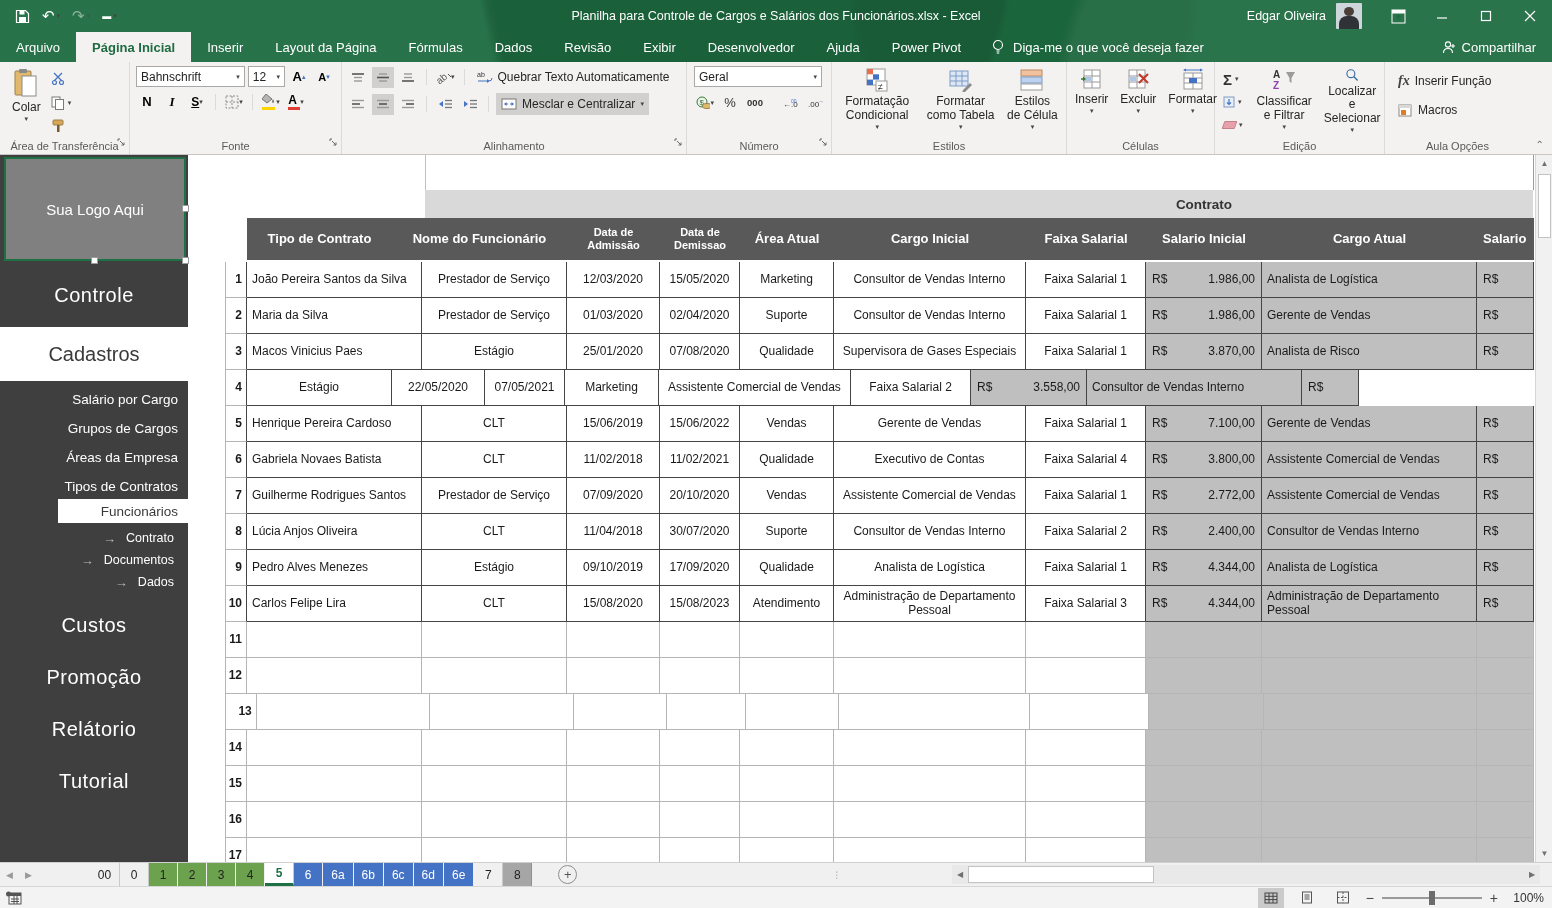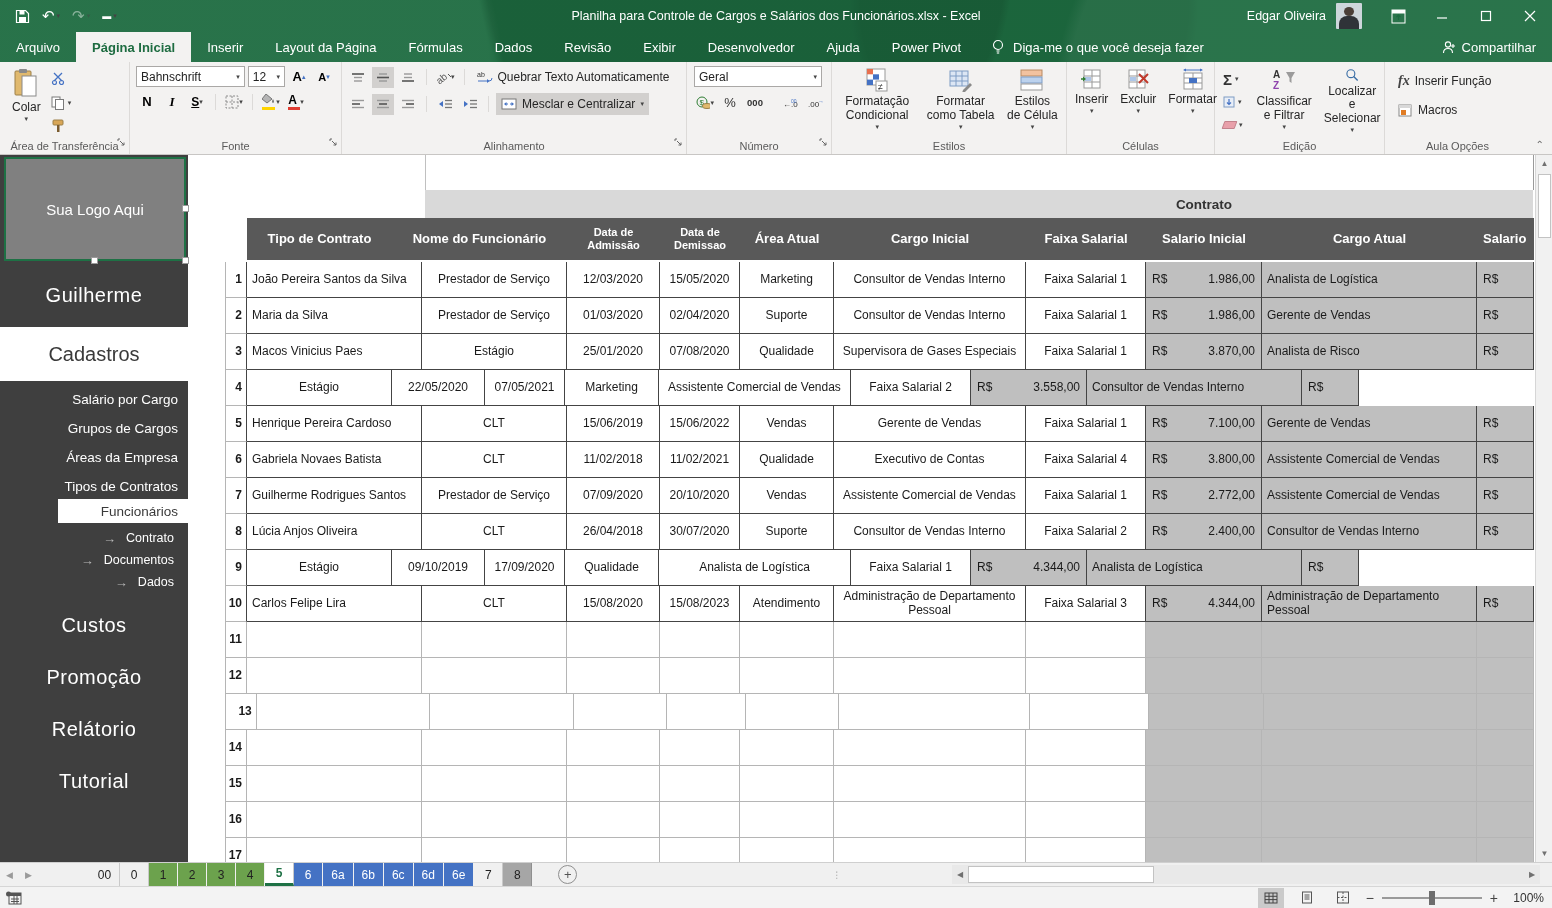--- a/index.html
+++ b/index.html
@@ -604,21 +604,21 @@
 <div class="sheet">
   <div class="sidebar">
     <div class="logo-box">
       <span>Sua Logo Aqui</span>
       <span class="handle" style="right:-5px; bottom:-5px"></span>
       <span class="handle" style="left:50%; bottom:-5px; margin-left:-4px"></span>
       <span class="handle" style="right:-5px; top:50%; margin-top:-4px"></span>
     </div>
     <div id="side-items">
         <div class="side-item side-big" style="top: 108px; height: 64px;">
-          <span>Guilherme</span>
+          <span>Controle</span>
         </div>
         <div class="side-item side-biglight" style="top: 172px; height: 54px;">
           <span>Cadastros</span>
         </div>
         <div class="side-item side-small" style="top: 232px; height: 24px;">
           <span>Salário por Cargo</span>
         </div>
         <div class="side-item side-small" style="top: 261px; height: 24px;">
           <span>Grupos de Cargos</span>
         </div>
@@ -801,36 +801,37 @@
           </div>
           <div class="tcell gray lft" style="width: 215px;">Assistente Comercial de Vendas</div>
           <div class="tcell money" style="width: 57px;">
             <span>R$</span>
           </div>
         </div>
         <div class="trow">
           <div class="tcell numc" style="width: 22px;">8</div>
           <div class="tcell lft" style="width: 175px;">Lúcia Anjos Oliveira</div>
           <div class="tcell" style="width: 145px;">CLT</div>
-          <div class="tcell" style="width: 93px;">26/04/2018</div>
+          <div class="tcell" style="width: 93px;">11/04/2018</div>
           <div class="tcell" style="width: 80px;">30/07/2020</div>
           <div class="tcell" style="width: 94px;">Suporte</div>
           <div class="tcell" style="width: 192px;">Consultor de Vendas Interno</div>
           <div class="tcell" style="width: 120px;">Faixa Salarial 2</div>
           <div class="tcell money" style="width: 116px;">
             <span>R$</span>
             <span>2.400,00</span>
           </div>
           <div class="tcell gray lft" style="width: 215px;">Consultor de Vendas Interno</div>
           <div class="tcell money" style="width: 57px;">
             <span>R$</span>
           </div>
         </div>
         <div class="trow">
           <div class="tcell numc" style="width: 22px;">9</div>
+          <div class="tcell lft" style="width: 175px;">Pedro Alves Menezes</div>
           <div class="tcell" style="width: 145px;">Estágio</div>
           <div class="tcell" style="width: 93px;">09/10/2019</div>
           <div class="tcell" style="width: 80px;">17/09/2020</div>
           <div class="tcell" style="width: 94px;">Qualidade</div>
           <div class="tcell" style="width: 192px;">Analista de Logística</div>
           <div class="tcell" style="width: 120px;">Faixa Salarial 1</div>
           <div class="tcell money" style="width: 116px;">
             <span>R$</span>
             <span>4.344,00</span>
           </div>

